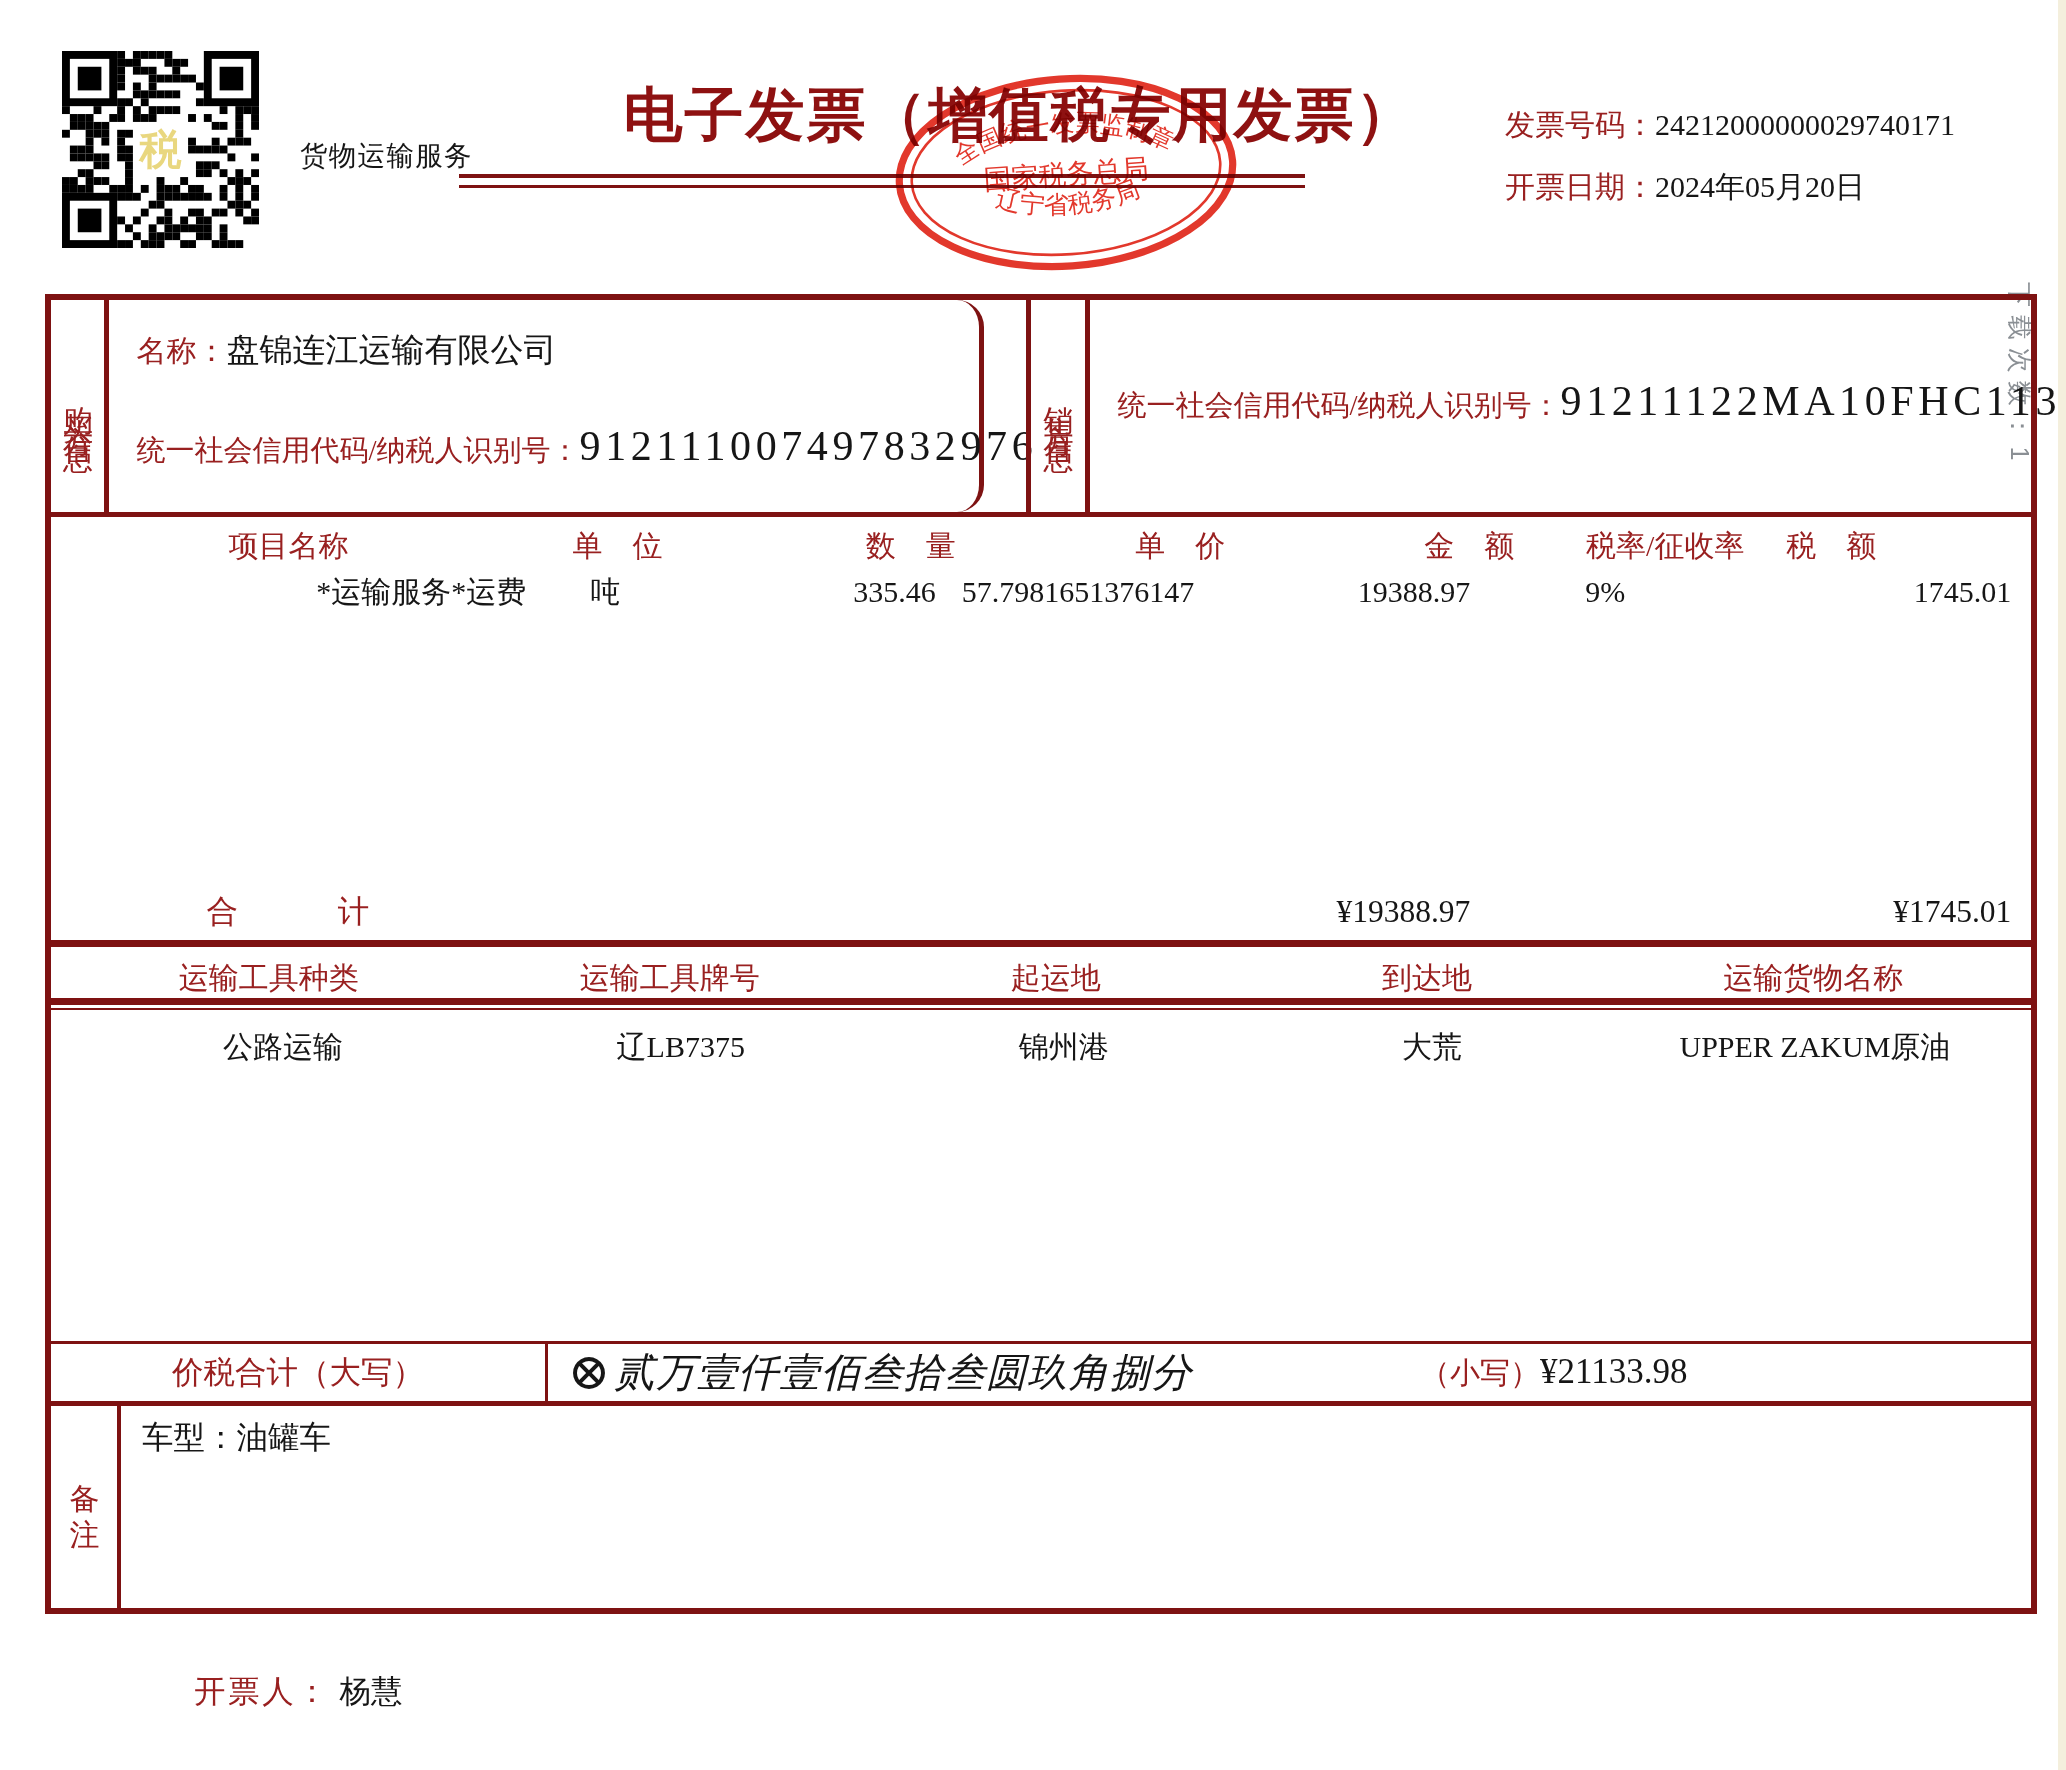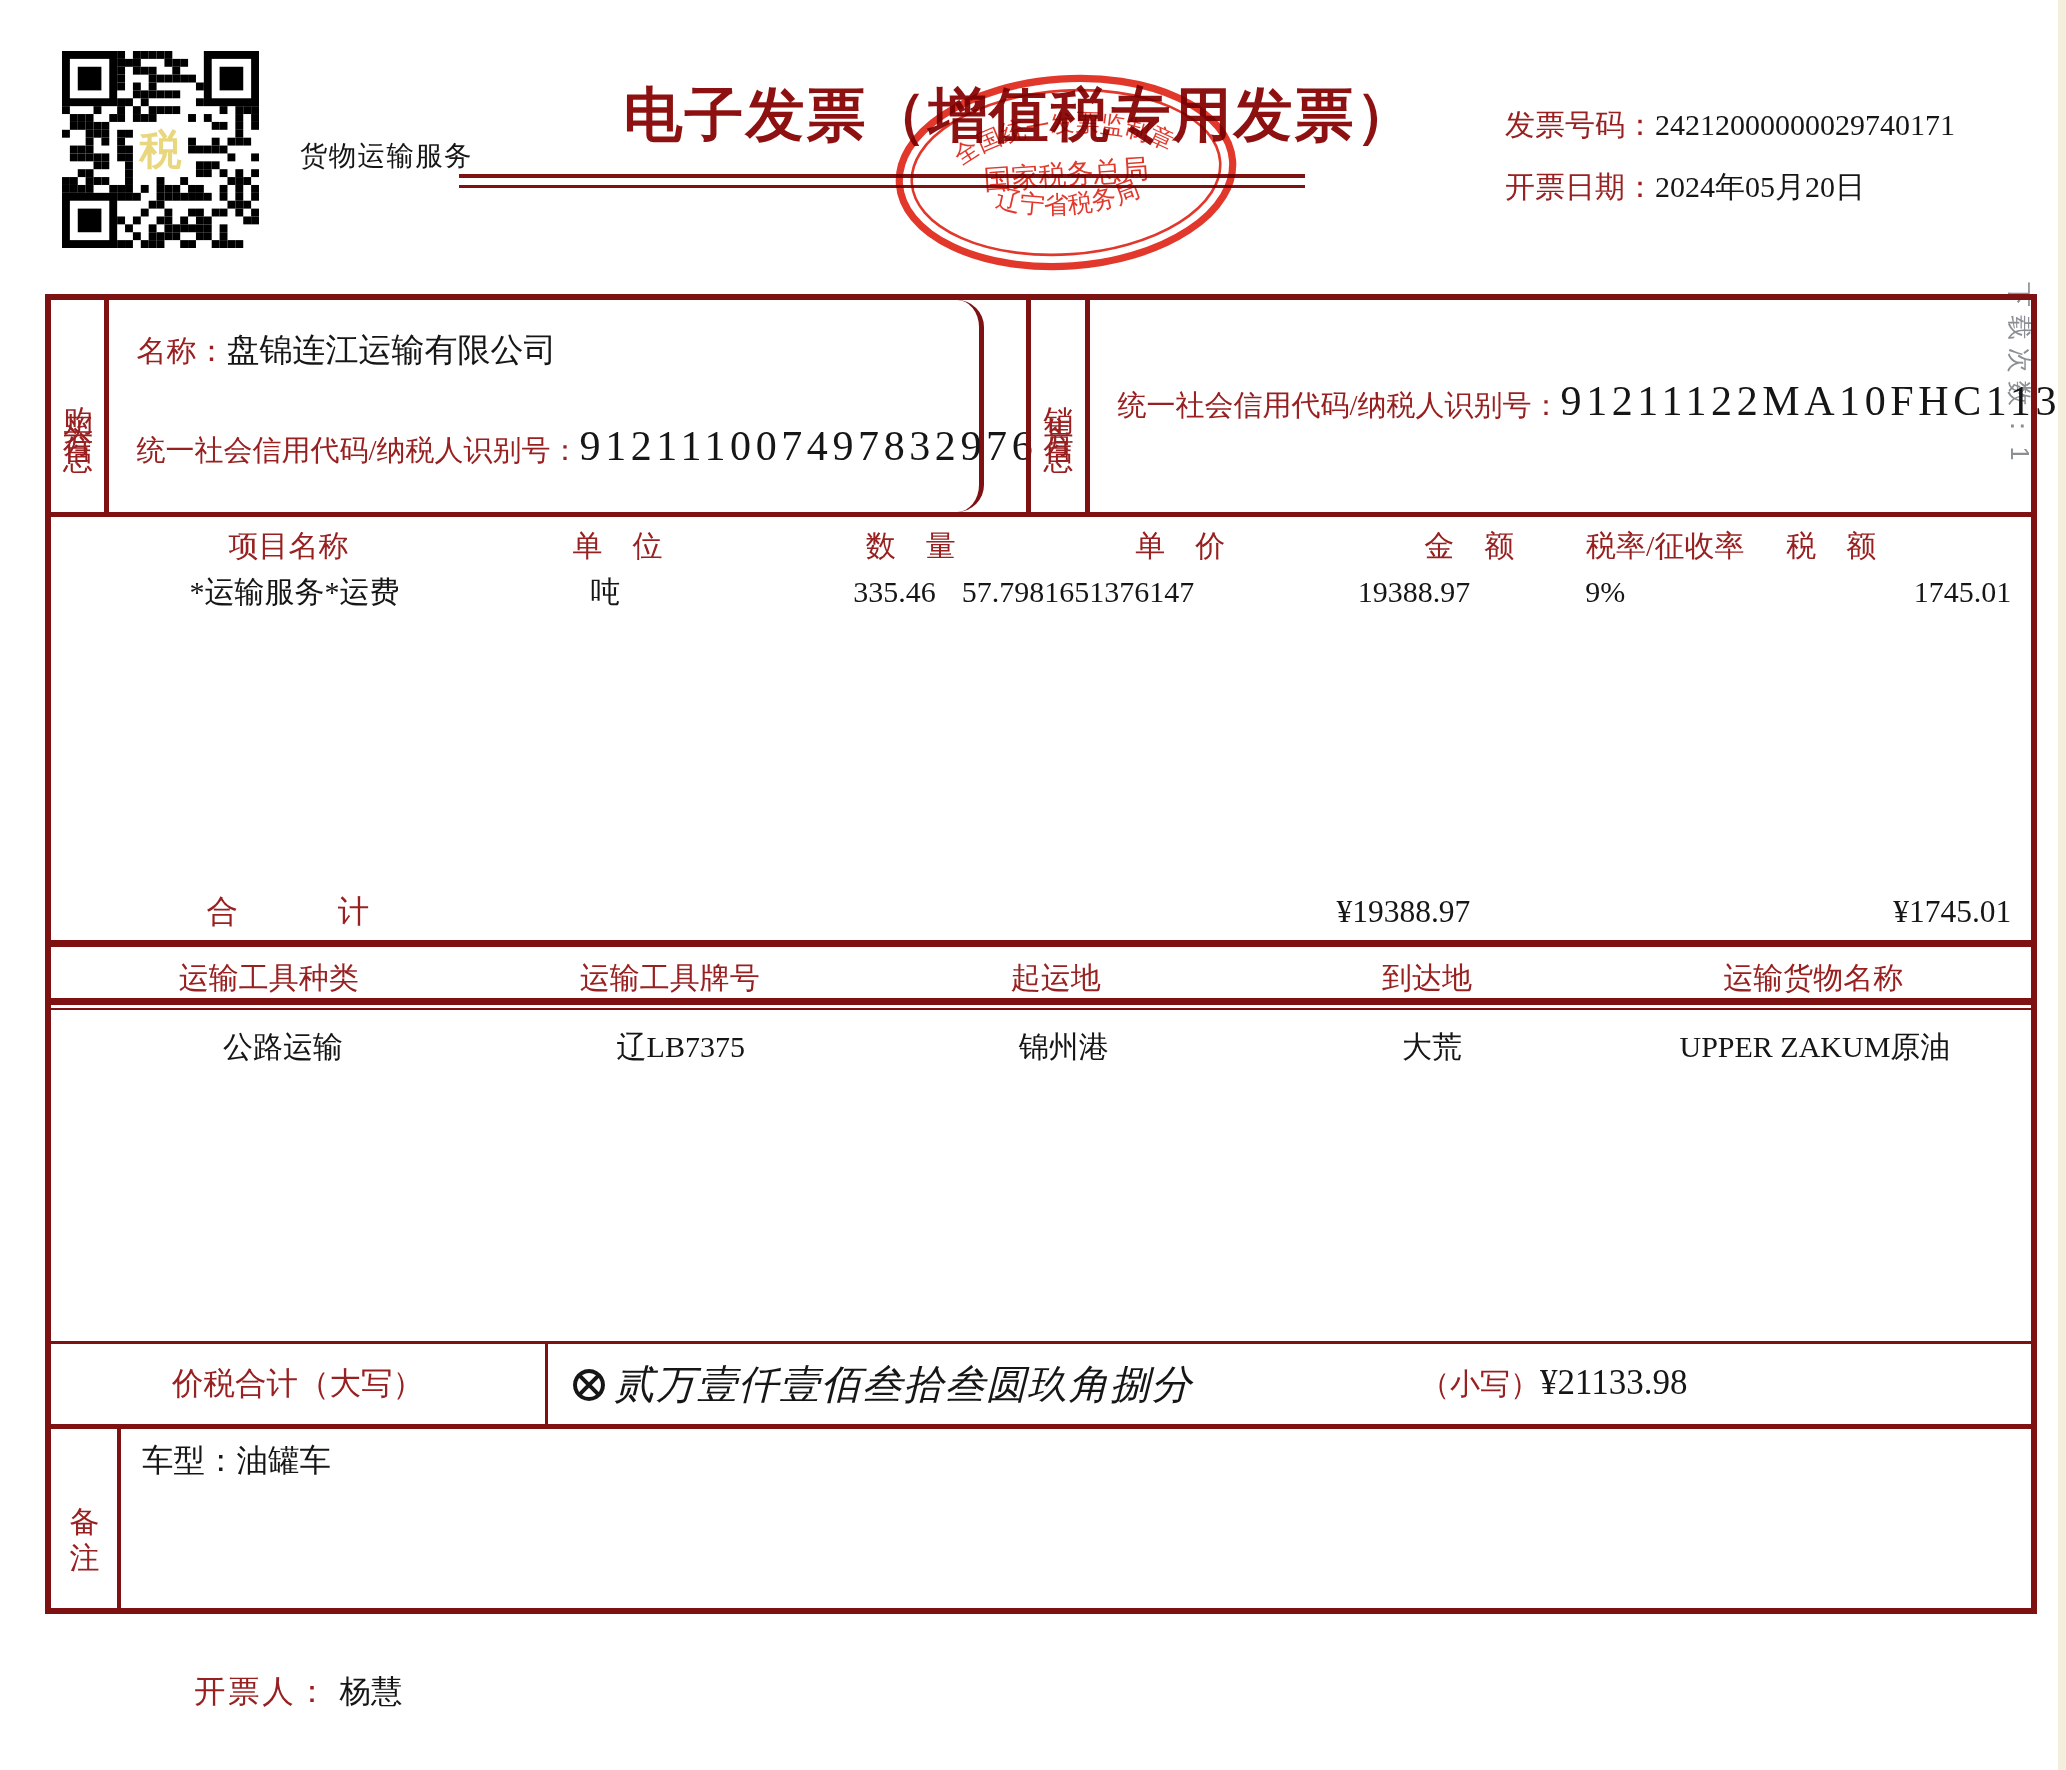--- a/index.html
+++ b/index.html
@@ -49,35 +49,35 @@
   .prow1 .lab{font-size:30px;color:var(--label);}
   .prow1 .val{font-size:33px;color:var(--ink);}
   .prow2{margin-top:49px;white-space:nowrap;}
   .prow2 .lab{font-size:29px;color:var(--label);}
   .prow2 .val{font-size:42px;color:var(--ink);letter-spacing:4.6px;}
   
   .items{height:430px;border-bottom:7.9px solid var(--border);position:relative;flex:none;}
   .igrid{display:grid;grid-template-columns:24% 8% 14% 13% 14% 11% 16%;align-items:baseline;}
   .i-hdr{padding-top:9.2px;color:var(--label);font-size:30px;gap:12px;}
   .i-row{margin-top:5.2px;font-size:30px;color:var(--ink);}
-  .tc{text-align:center;}.tr{text-align:right;padding-right:26px;}.tl{text-align:center;padding-left:12px;}
+  .tc{text-align:center;}.tr{text-align:right;padding-right:26px;}.tl{text-align:right;padding-left:12px;}
   .tr-far{text-align:right;padding-right:19.7px;}
   .hdr-num{text-align:right;padding-right:30px;}
   .hdr-tax{text-align:left;padding-right:62px;}
   .i-total{position:absolute;left:0;right:0;bottom:6.6px;font-size:31.5px;}
   .i-total .lab{color:var(--label);letter-spacing:1.3px;}
   
   .transport{height:397px;border-bottom:3.9px solid var(--border);flex:none;}
   .tgrid{display:grid;grid-template-columns:22% 18.5% 20.5% 17% 22%;text-align:center;}
   .t-hdr{padding-top:10.5px;color:var(--label);font-size:30px;height:51px;}
   .t-thick{height:6.6px;background:var(--border);}
   .t-thin{height:2.6px;background:var(--border);margin-top:3.3px;}
   .t-row{margin-top:17px;font-size:30px;color:var(--ink);padding-left:16px;}
   
-  .totals{height:85px;border-bottom:5.9px solid var(--border);display:flex;flex:none;}
+  .totals{height:62px;border-bottom:5.9px solid var(--border);display:flex;flex:none;}
   .tot-label{width:497px;flex:none;border-right:3.9px solid var(--border);text-align:center;
     font-size:31.5px;color:var(--label);display:flex;align-items:center;justify-content:center;}
   .tot-right{flex:1;position:relative;display:flex;align-items:center;}
   .circ{font-size:51px;line-height:1;margin:0 3.9px 0 19.7px;color:var(--ink);}
   .words{font-size:40px;color:var(--ink);letter-spacing:1.3px;font-style:italic;}
   .small-wrap{position:absolute;left:872px;white-space:nowrap;}
   .small-lab{font-size:30px;color:var(--label);}
   .small-val{font-size:35px;color:var(--ink);}
   
   .remarks{flex:1;display:flex;}

